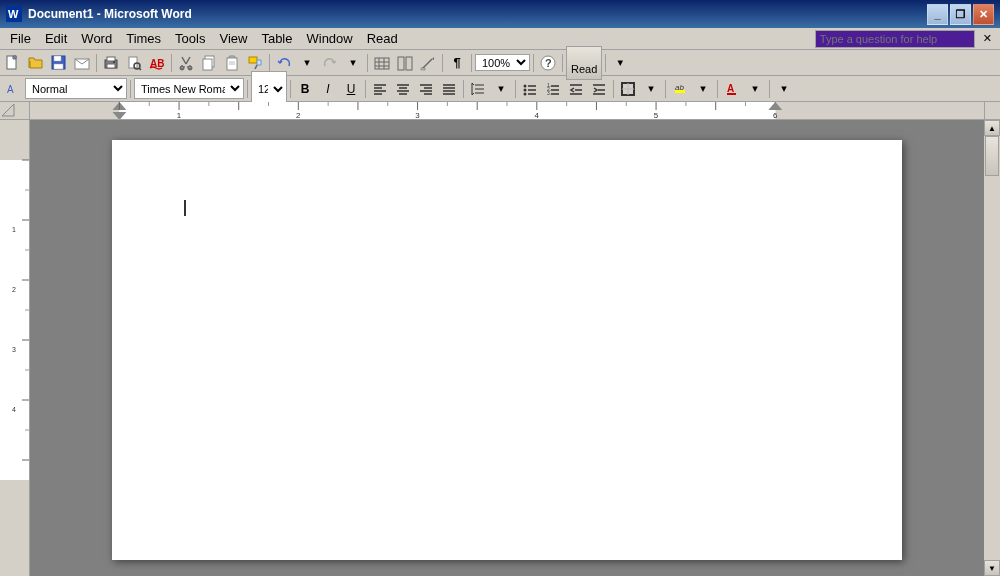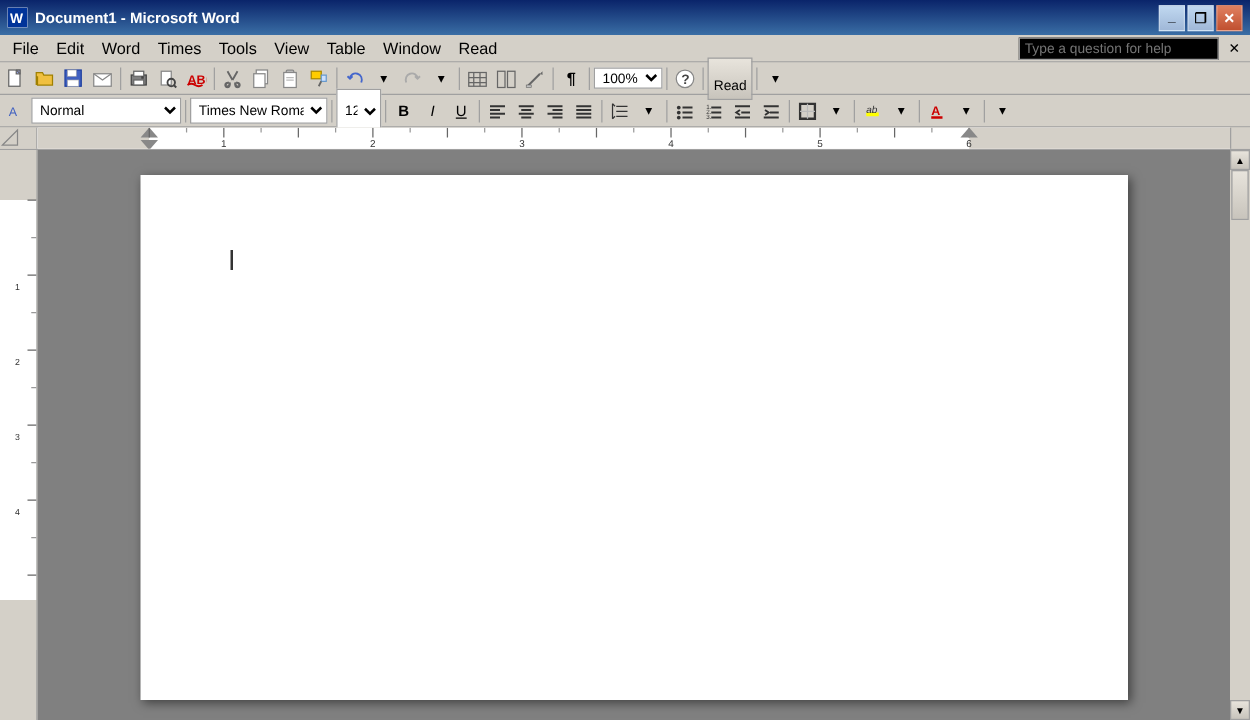--- a/index.html
+++ b/index.html
@@ -78,21 +78,21 @@
       align-items: center;
       gap: 4px;
     }
     #help-input {
       width: 160px;
       height: 18px;
       font-size: 11px;
       border: 1px solid #a0a0a0;
       padding: 0 4px;
       color: #888;
-      background: #000000;
+      background: #4c1d95;
     }
     .help-btn {
       font-size: 11px;
       cursor: pointer;
       padding: 1px 4px;
       color: #000;
     }
 
     
     .toolbar {
@@ -128,21 +128,21 @@
     #format-toolbar {
       background: #d4d0c8;
       height: 26px;
       display: flex;
       align-items: center;
       border-bottom: 1px solid #a0a0a0;
       padding: 0 2px;
       gap: 1px;
     }
     .style-select {
-      width: 120px;
+      width: 102px;
       height: 21px;
       font-size: 11px;
       border: 1px solid #a0a0a0;
       background: white;
       padding: 0 2px;
       cursor: pointer;
     }
     .font-select {
       width: 110px;
       height: 21px;

